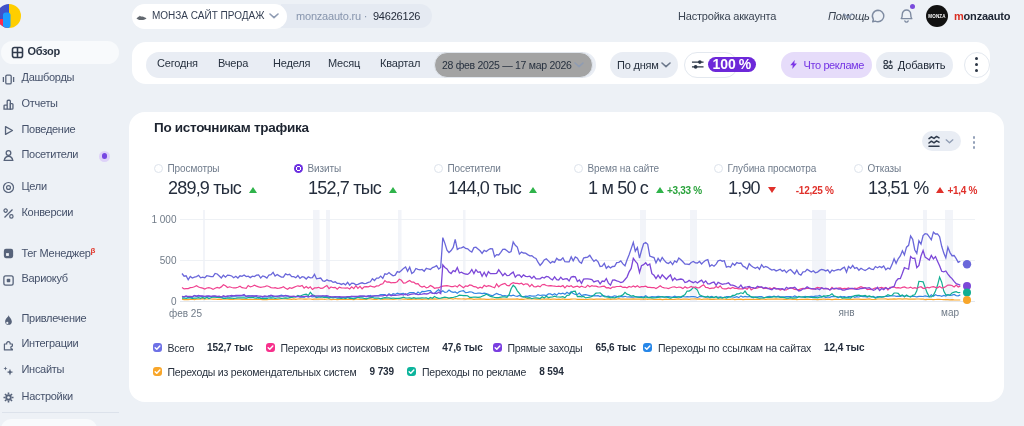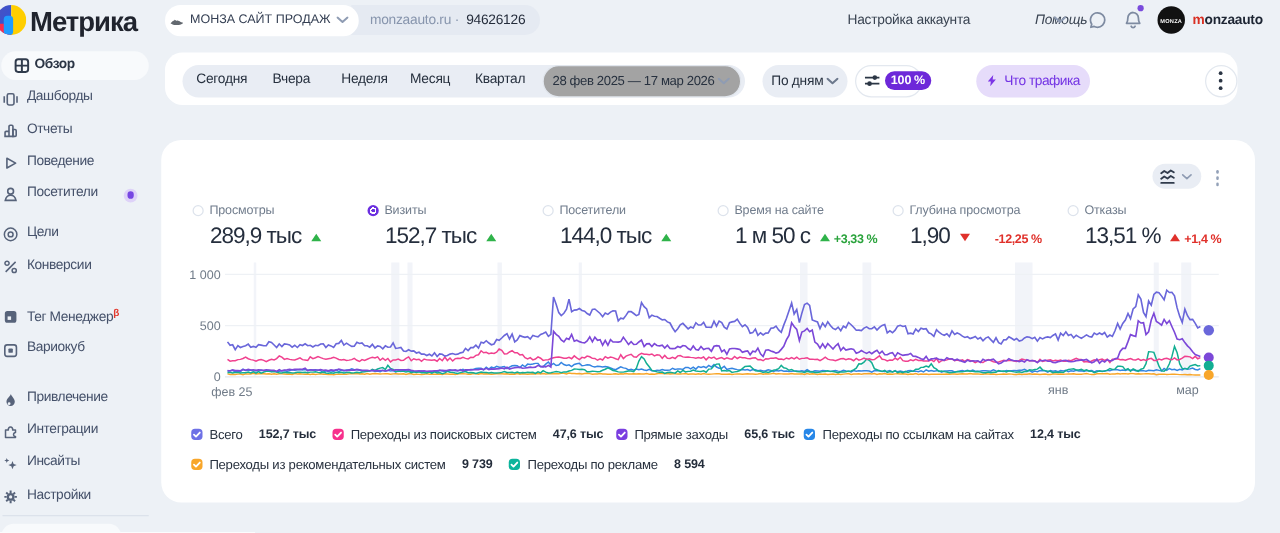--- a/index.html
+++ b/index.html
@@ -30,21 +30,20 @@
           <stop offset="1" stop-color="#2d54d8"></stop>
         </linearGradient>
       </defs>
 <g clip-path="url(#lc)">
         <rect width="12" height="24" fill="url(#lg)"></rect>
         <rect x="12" width="12" height="24" fill="#ffce00"></rect>
         <rect y="15" width="12" height="9" fill="#fc2d4c"></rect>
         <rect x="6" y="8.5" width="7.5" height="15.5" rx="2.8" fill="#1e9bff"></rect>
       </g>
     </svg>
-<div class="a" style="left:24px;top:5px;font-size:22px;font-weight:700;color:#20242e;letter-spacing:-0.8px;">Метрика</div>
 
 <div class="a" style="left:281px;top:4px;width:151px;height:24px;background:#e5eaf2;border-radius:0 12px 12px 0;"></div>
 <div class="a" style="left:131.5px;top:3.5px;width:155px;height:25px;background:#fff;border-radius:13px;"></div>
 <div class="a" style="left:135.5px;top:13.5px;">
       <svg width="11" height="6" viewBox="0 0 11 6">
         <path d="M.4 4.6C1.4 3.8 2.1 2.6 3.2 2.4l.3-.8.4.7.8-.4.2.8c.5-.2 1-.3 1.5-.2 1.5.2 2.2 1.2 3.6 1.4.5.1.5.6.1.9-1.5.9-3 1.4-5.1 1.4-1.8 0-3.5-.6-4.6-1.6z" fill="#62686f"></path>
       </svg>
     </div>
 <div class="a" style="left:152px;top:9.5px;font-size:10px;font-weight:500;color:#333e52;letter-spacing:0px;">МОНЗА САЙТ ПРОДАЖ</div>
 <div class="a" style="left:269px;top:13px;">
@@ -210,37 +209,49 @@
       </svg>
     </div>
 <div class="a pill" style="left:683.5px;top:51.5px;width:54.5px;background:#fff;border:1px solid #e3e8ef;padding:0 6px;gap:3.5px;justify-content:flex-start;">
       <svg width="13.5" height="13" viewBox="0 0 14 13" style="flex:none">
         <g stroke="#2b3645" stroke-width="1.4" fill="none">
           <path d="M1 4h12M1 9h12"></path>
         </g>
         <circle cx="9.2" cy="4" r="1.9" fill="#2b3645"></circle>
         <circle cx="4.8" cy="9" r="1.9" fill="#2b3645"></circle>
       </svg>
-      <span style="background:#6d28d9;color:#fff;font-size:10px;font-weight:700;border-radius:8px;padding:0 5px;height:15.5px;line-height:15.5px;white-space:nowrap;flex:none;">100 %</span>
+      <span style="background:#6d28d9;color:#fff;font-size:14px;font-weight:700;border-radius:8px;padding:0 5px;height:15.5px;line-height:15.5px;white-space:nowrap;flex:none;">100 %</span>
     </div>
 <div class="a pill" style="left:781px;top:51.5px;width:91px;background:#e6dcfa;padding:0 8px;gap:5px;">
       <svg width="12" height="13" viewBox="0 0 12 13">
         <path d="M7.2.8 1.6 7.4h3.1L4.1 12.2 9.9 5.4H6.6z" fill="#7c35e6"></path>
       </svg>
-      <span style="font-size:11px;letter-spacing:-0.4px;font-weight:500;color:#7434e4;white-space:nowrap;">Что трафика</span>
+      <span style="font-size:11px;letter-spacing:-0.4px;font-weight:500;color:#7434e4;white-space:nowrap;">Что рекламе</span>
+    </div>
+<div class="a pill" style="left:875.5px;top:51.5px;width:77px;background:#e9edf4;padding:0 7px;gap:5px;">
+      <svg width="13" height="13" viewBox="0 0 14 14">
+        <g fill="none" stroke="#27313f" stroke-width="1.5">
+          <rect x="1.4" y="1.4" width="4.6" height="4.6" rx="1.4"></rect>
+          <rect x="1.4" y="8" width="4.6" height="4.6" rx="1.4"></rect>
+          <rect x="8" y="8" width="4.6" height="4.6" rx="1.4"></rect>
+          <path d="M10.3 1v5M7.8 3.5h5"></path>
+        </g>
+      </svg>
+      <span style="font-size:11px;letter-spacing:-0.1px;color:#222b39;white-space:nowrap;">Добавить</span>
     </div>
 <div class="a pill" style="left:963.5px;top:51.5px;width:26px;background:#fff;border:1px solid #e3e8ef;justify-content:center;">
       <span style="display:flex;flex-direction:column;gap:2.6px;">
         <i class="dot"></i>
         <i class="dot"></i>
         <i class="dot"></i>
       </span>
     </div>
 
 <div class="a" style="left:129px;top:112px;width:875px;height:290px;background:#fff;border-radius:16px;"></div>
+<div class="a" style="left:154px;top:119.5px;font-size:13.5px;letter-spacing:-0.3px;font-weight:700;color:#1d2430;">По источникам трафика</div>
 <div class="a pill" style="left:922px;top:131px;width:39px;height:20px;background:#e9edf4;border-radius:10px;padding:0 6px;gap:4px;">
       <svg width="13" height="13" viewBox="0 0 13 13">
         <g fill="none" stroke="#303b4c" stroke-width="1.5" stroke-linecap="round" stroke-linejoin="round">
           <path d="M1 3.6 3.4 1.8 6 3.4 8.6 1.4 11 2.8"></path>
           <path d="M1 8 3.4 6.2 6 7.8 8.6 5.8 11 7.2"></path>
           <path d="M1 11.3h10"></path>
         </g>
       </svg>
       <svg width="9" height="5" viewBox="0 0 10 6">
         <path d="M1 1l4 3.6L9 1" fill="none" stroke="#8f9cb3" stroke-width="1.6" stroke-linecap="round" stroke-linejoin="round"></path>

